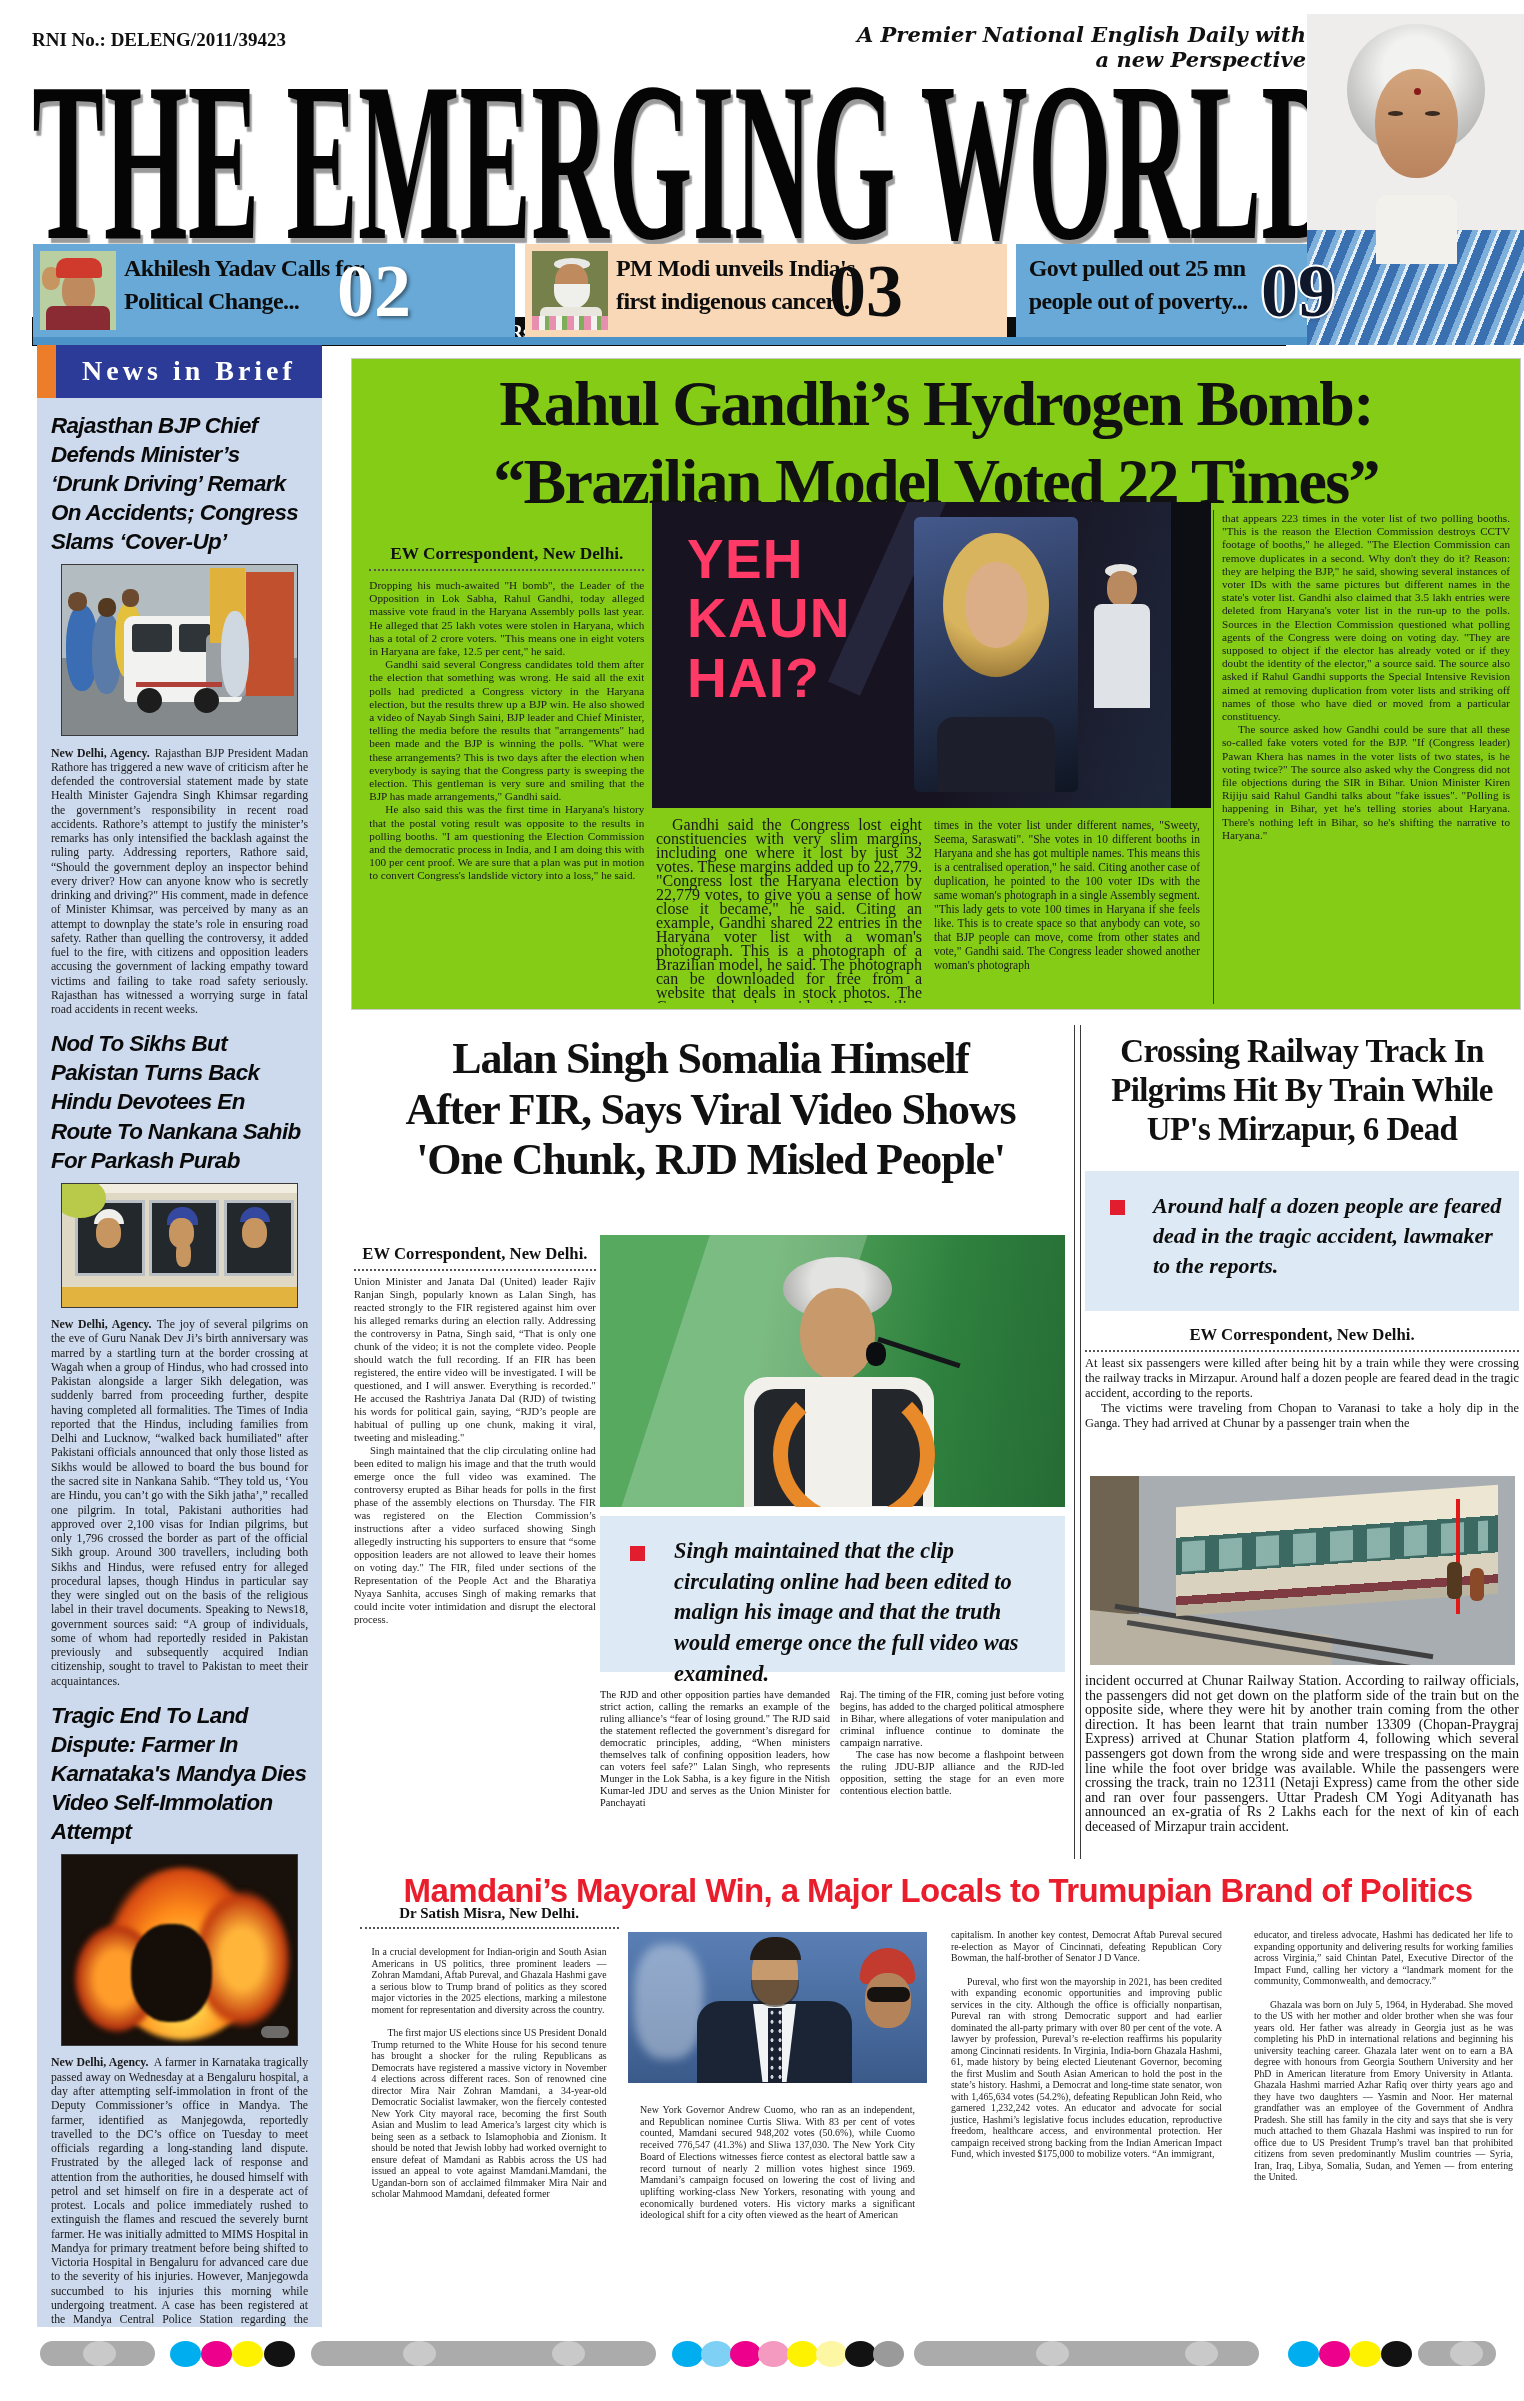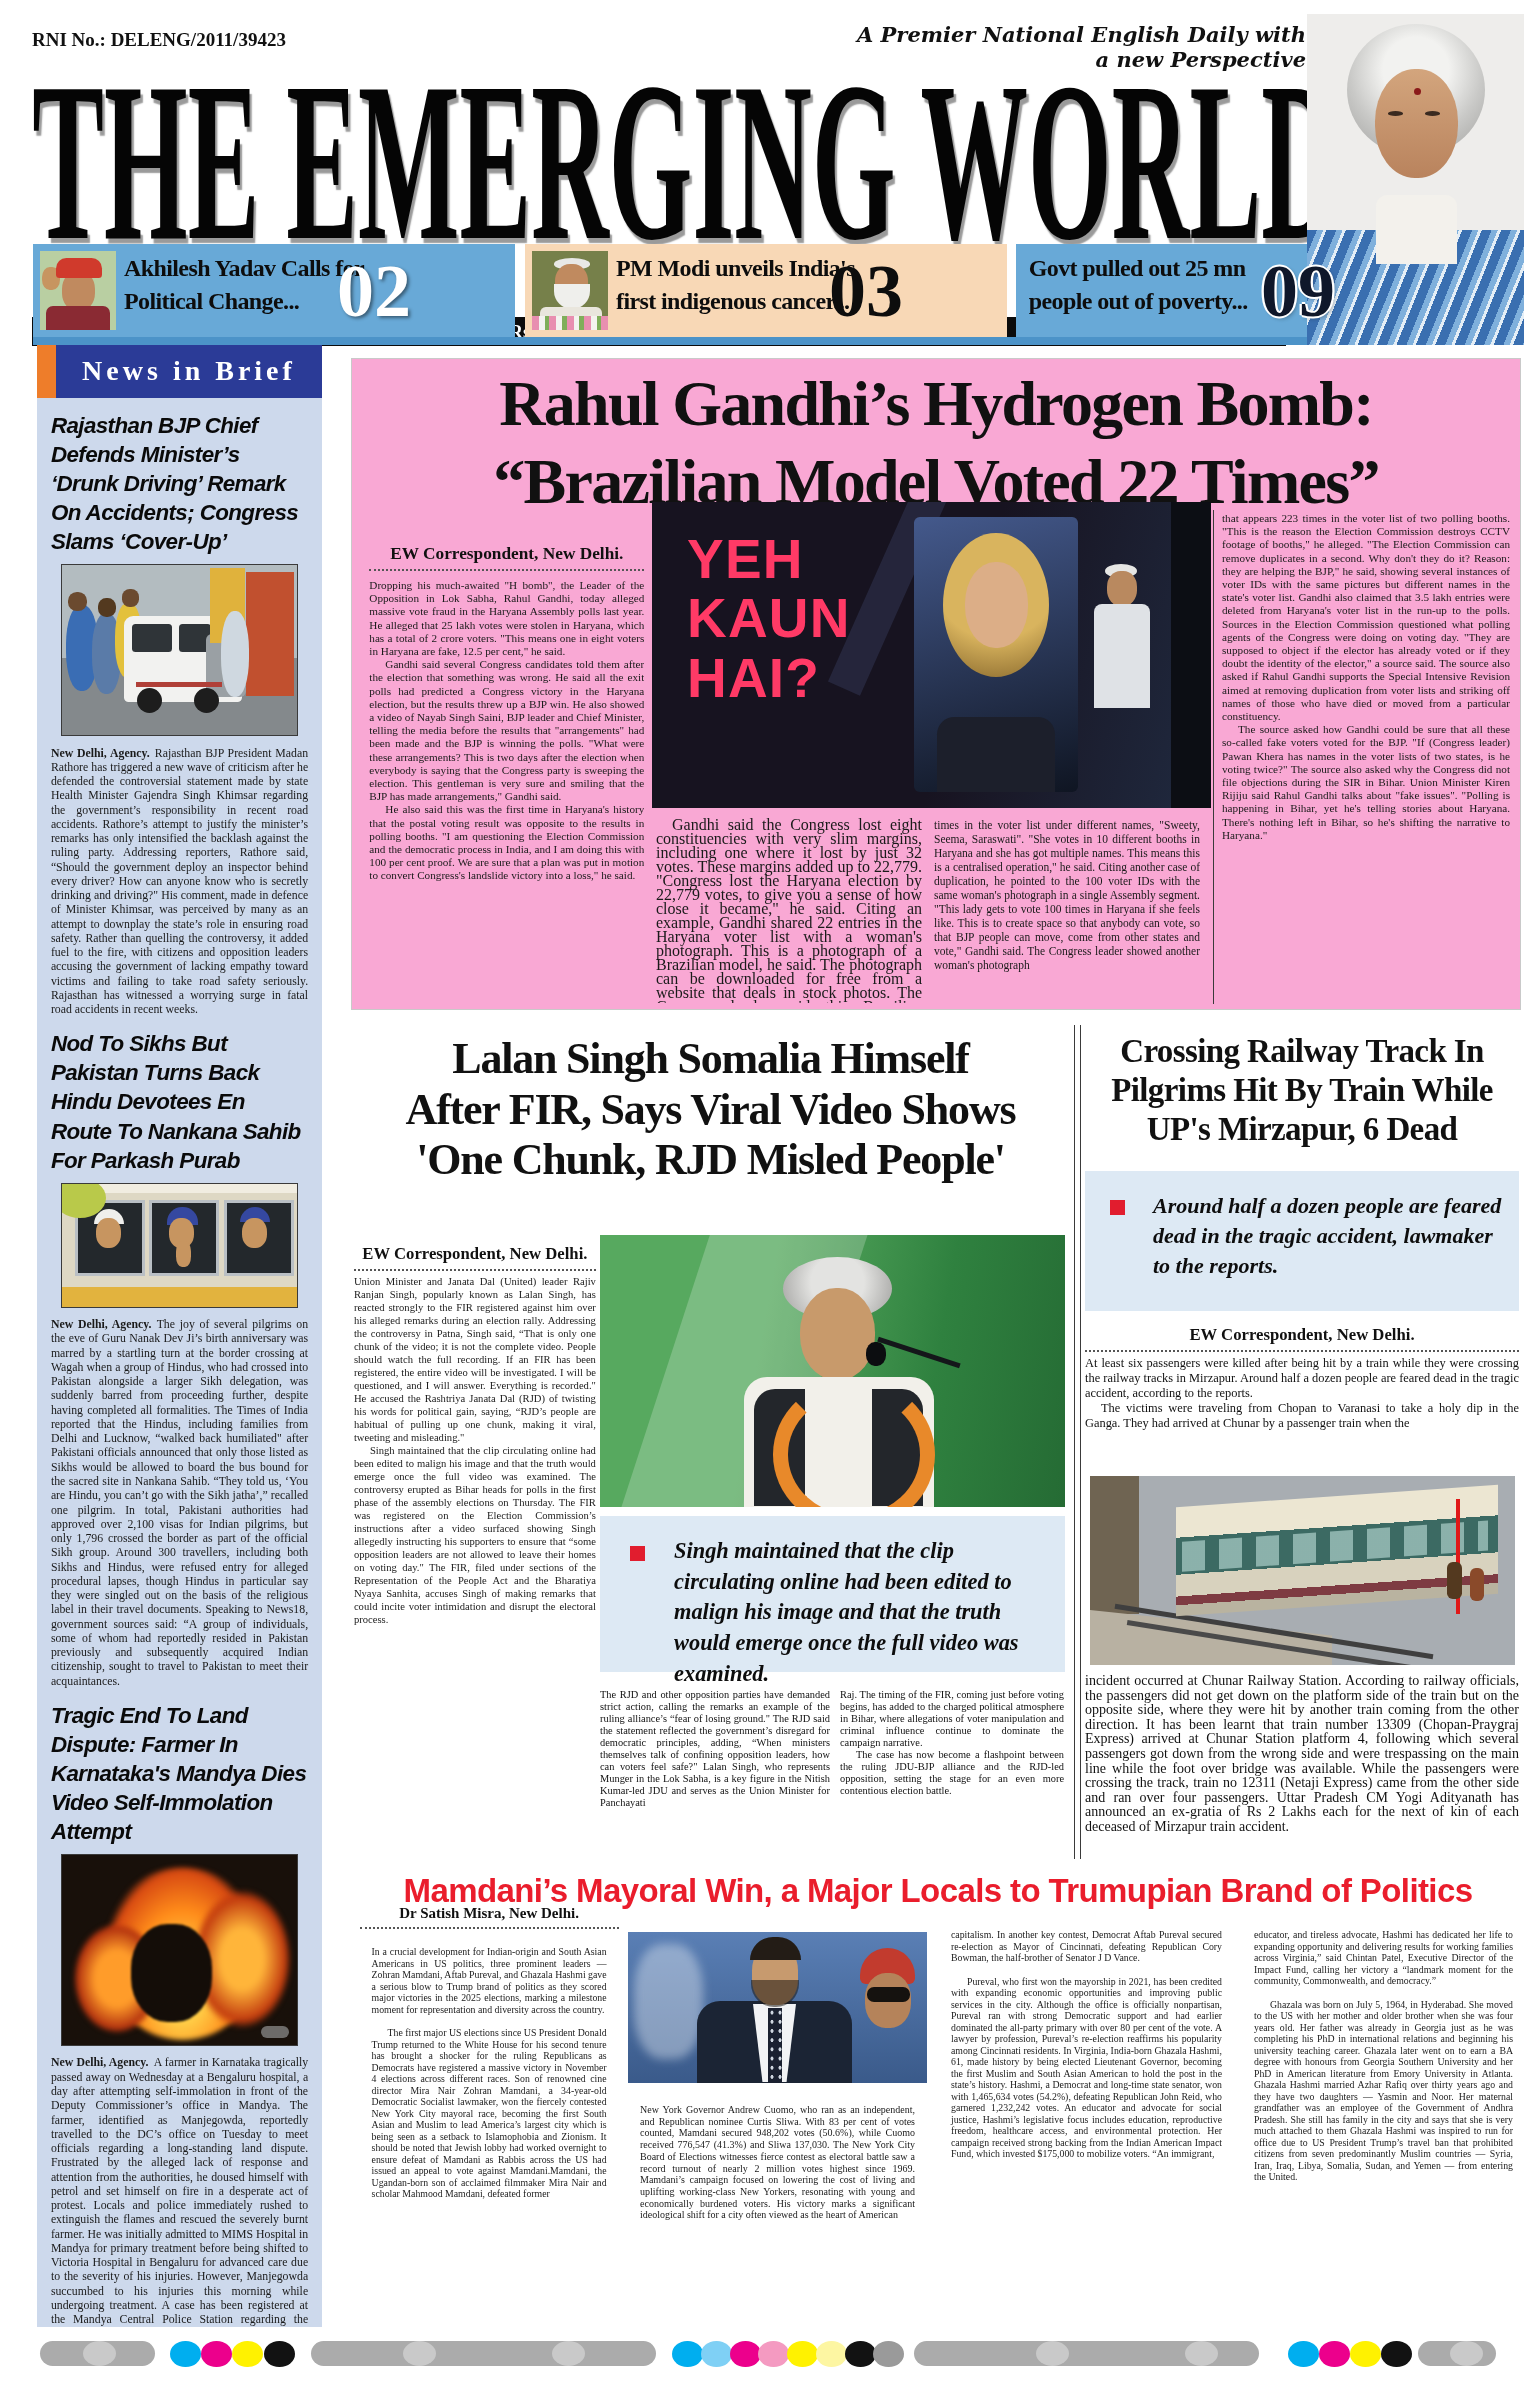--- a/index.html
+++ b/index.html
@@ -90,21 +90,21 @@
   .bus-leaf{position:absolute;left:-8px;top:-5.8px;width:52px;height:40px;border-radius:50%;background:#b9c94a;}
   .ph-fire{height:190px;background:#18100a;}
   .fl{position:absolute;border-radius:50%;filter:blur(2.9px);}
   .fl1{left:40px;top:11.5px;width:161px;height:173px;background:radial-gradient(ellipse at 50% 70%,#ffd24a 0 18%,#ff8c1a 45%,#d84a12 68%,rgba(0,0,0,0) 75%);}
   .fl2{left:11.5px;top:69px;width:86px;height:109px;background:radial-gradient(ellipse,#ff9c2a 0 35%,#b3330f 65%,rgba(0,0,0,0) 72%);}
   .fl3{right:5.8px;top:35px;width:98px;height:138px;background:radial-gradient(ellipse,#ffb53a 0 30%,#c33d0f 62%,rgba(0,0,0,0) 72%);}
   .fl-log{position:absolute;left:69px;top:69px;width:81px;height:98px;border-radius:45%;background:#140d08;filter:blur(1.2px);}
   .fl-mark{position:absolute;right:8px;bottom:7px;width:28px;height:12.7px;border-radius:7px;background:#8a8a8a;opacity:.75;}
 
   
-  .gandhi{position:absolute;left:351px;top:358px;width:1168px;height:650px;border:1.2px solid #c9c9c9;background:#f9a8d4;}
+  .gandhi{position:absolute;left:351px;top:358px;width:1168px;height:650px;border:1.2px solid #c9c9c9;background:#84cc16;}
   .g-h{position:absolute;left:0;top:5.8px;width:100%;text-align:center;font-weight:bold;
        font-size:64px;line-height:1.22;letter-spacing:-1.7px;margin:0;}
   .byline{font-weight:bold;text-align:center;border-bottom:2.3px dotted #555;padding-bottom:4.6px;}
   .g-by{position:absolute;left:17.3px;top:185px;width:275px;font-size:17.3px;}
   .gcol{position:absolute;overflow:hidden;text-align:justify;color:#1a1a1a;}
   .gcol p{margin:0;}
   .ind{text-indent:16px;}
   .gcol1{left:17.3px;top:220px;width:275px;height:421px;font-size:11.2px;line-height:13.2px;}
   .gcol2{left:304px;top:459px;width:266px;height:185px;font-size:16px;line-height:14px;}
   .gcol3{left:582px;top:459px;width:266px;height:185px;font-size:11.5px;line-height:14px;}

